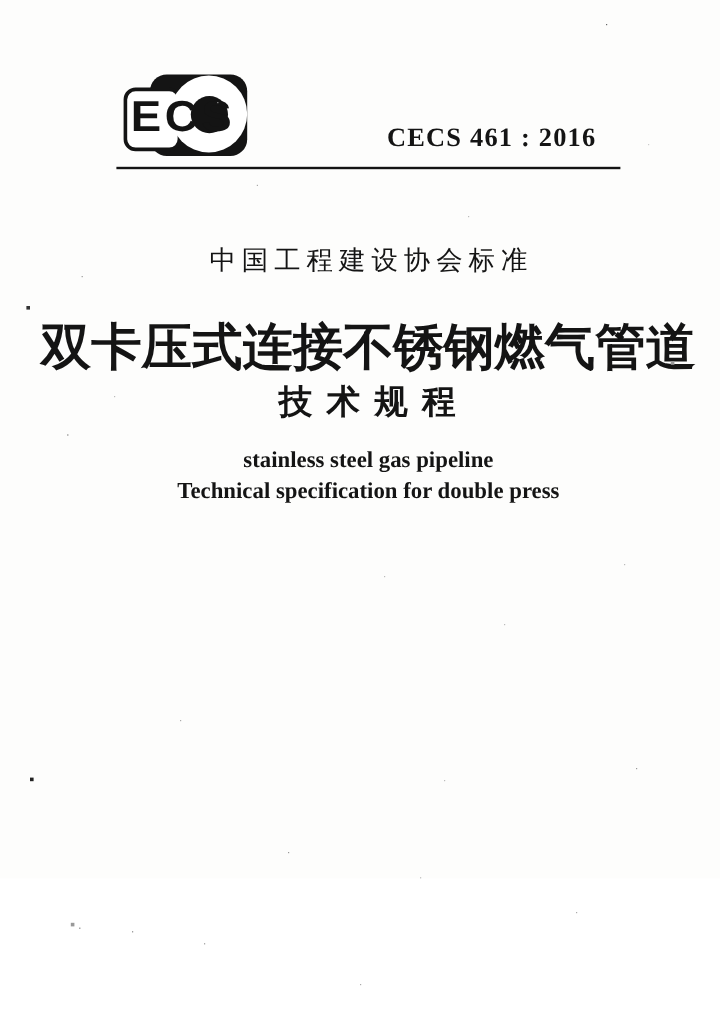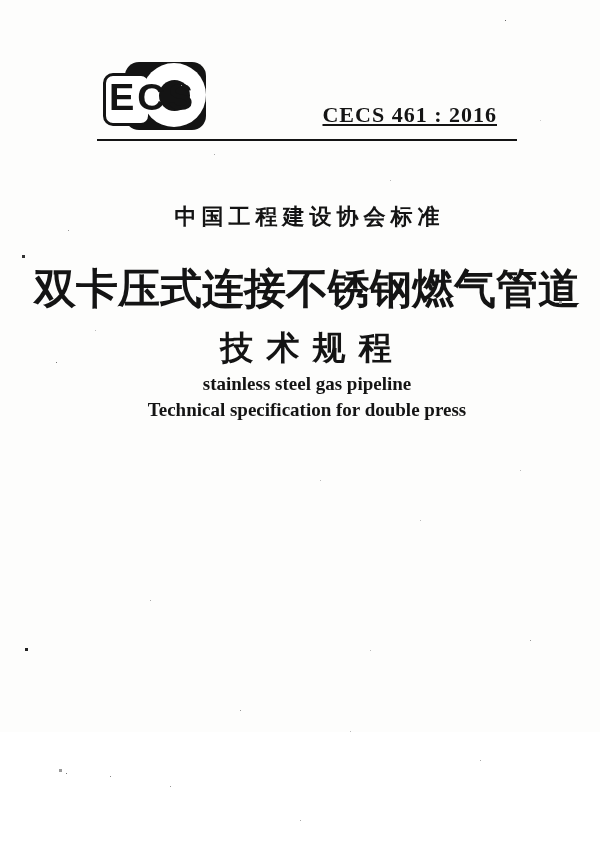--- a/index.html
+++ b/index.html
@@ -43,43 +43,43 @@
     letter-spacing:3px;color:var(--ink);
     transform:scaleY(0.95);
   }
 
   
   .code{
     position:absolute;top:102px;left:0;width:497px;
     text-align:right;
     font-family:"Liberation Serif", serif;
     font-weight:bold;font-size:22px;line-height:1.2;
-    letter-spacing:1px;color:var(--ink);text-decoration:underline;
+    letter-spacing:1px;color:var(--ink);
   }
   .rule{
     position:absolute;left:97px;top:139px;width:420px;height:2px;
     background:var(--ink);
   }
 
   
   .centered{position:absolute;left:14px;width:586px;text-align:center;color:var(--ink);}
 
   .assoc{
     top:204px;
     font-family:"Liberation Serif", serif;
-    font-weight:bold;font-size:22px;line-height:1.2;
+    font-weight:normal;font-size:22px;line-height:1.2;
     letter-spacing:5px;text-indent:5px;text-align:center;
   }
   .title-zh{
     top:270px;margin:0;
     font-family:"Liberation Sans", sans-serif;
     font-weight:900;
   }
   .title-zh .t1{display:block;font-size:42px;line-height:38px;letter-spacing:0px;}
-  .title-zh .t2{display:block;font-size:33px;line-height:38px;margin-top:21px;letter-spacing:2px;}
+  .title-zh .t2{display:block;font-size:28px;line-height:38px;margin-top:8px;letter-spacing:2px;}
   .title-en{
     top:371px;
     font-family:"Liberation Serif", serif;
     font-weight:bold;font-size:19px;line-height:26px;
   }
   .title-en span{display:block;}
 
   
   .noise{
     position:absolute;left:0;top:0;width:1px;height:1px;background:transparent;

